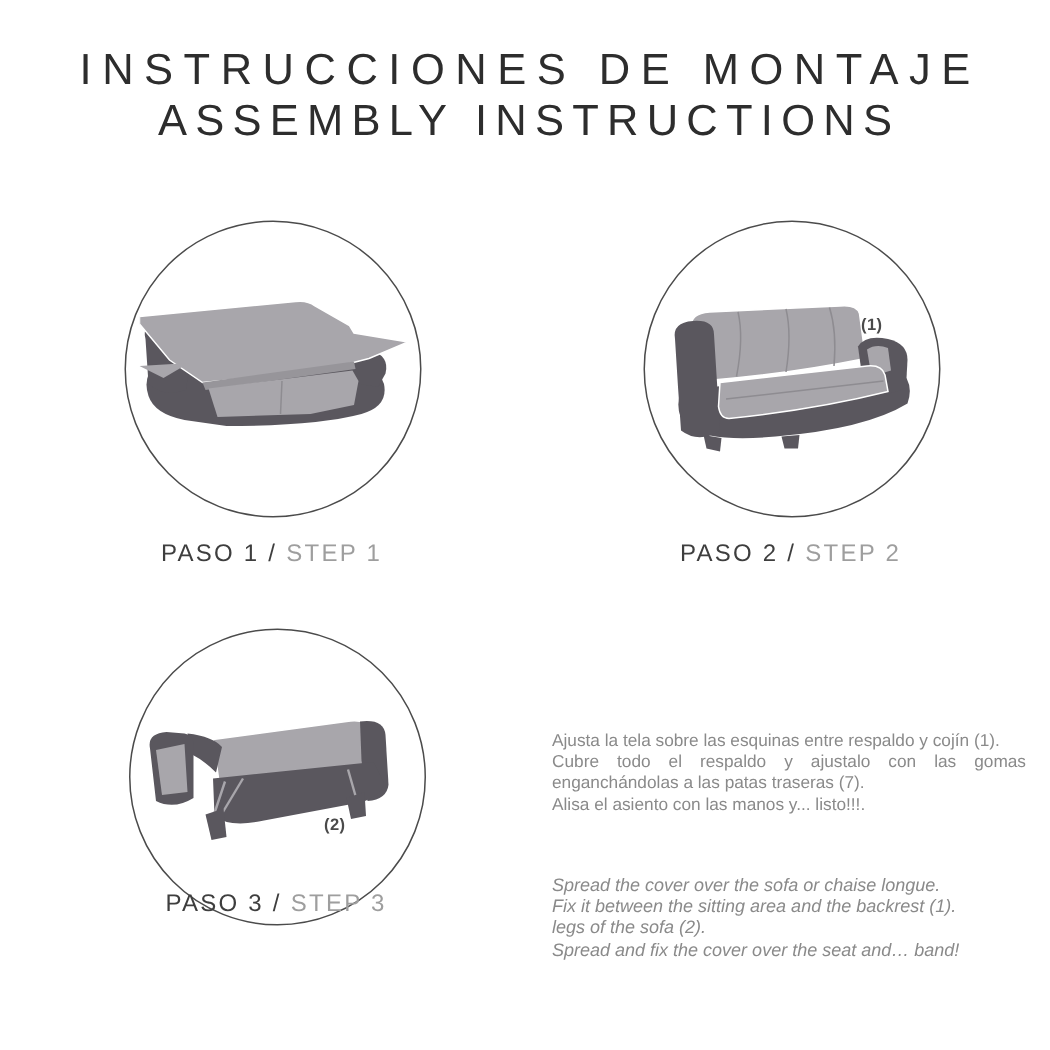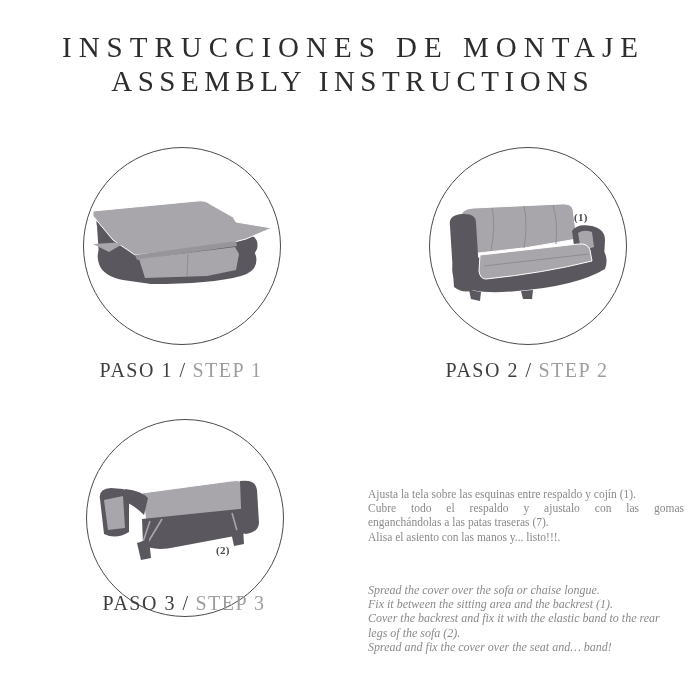--- a/index.html
+++ b/index.html
@@ -1,18 +1,18 @@
 <!DOCTYPE html>
 <html style="--title-dark: #2d2d2d; --label-dark: #3e3e3e; --label-gray: #9e9e9e; --text-gray: #8a8a8a; --circle-stroke: #4b4b4b; --sofa-dark: #5a575e; --cover-light: #a8a6ab; --cover-mid: #97959a; --seam: #8e8c91;"><head>
 <meta charset="utf-8">
 <style>
   html,body{margin:0;padding:0;background:#fff;}
   .page{
     position:relative;width:700px;height:700px;background:#ffffff;overflow:hidden;
-    font-family:Liberation Serif, serif;
+    font-family:Liberation Sans, sans-serif;
   }
   
   .title-line{position:absolute;left:0;right:0;text-align:center;color:var(--title-dark,#2d2d2d);
     font-weight:200;line-height:29px;white-space:nowrap;}
   .title-line.l1{top:33px;font-size:29px;letter-spacing:7px;text-indent:7px;}
   .title-line.l2{top:67px;font-size:29px;letter-spacing:5.5px;text-indent:5.5px;}
   
   .circle{position:absolute;width:196px;height:196px;border:1px solid var(--circle-stroke,#4b4b4b);
     border-radius:50%;background:#fff;}
   .c1{left:83px;top:147px;}
@@ -23,21 +23,21 @@
   .illus.s1{left:93px;top:194px;}
   .illus.s2{left:445px;top:203px;}
   .illus.s3{left:98px;top:477px;}
   .fill-dark{fill:var(--sofa-dark,#5a575e);}
   .fill-light{fill:var(--cover-light,#a8a6ab);}
   .fill-mid{fill:var(--cover-mid,#97959a);}
   .seam{stroke:var(--seam,#8e8c91);stroke-width:1;fill:none;}
   .strap{stroke:var(--cover-light,#a8a6ab);stroke-width:1.6;fill:none;}
   .sep{stroke:#ffffff;stroke-width:1;}
   
-  .step-label{position:absolute;width:196px;text-align:center;font-size:20px;letter-spacing:1.5px;
+  .step-label{position:absolute;width:196px;text-align:center;font-size:16px;letter-spacing:1.5px;
     white-space:nowrap;line-height:20px;}
   .step-label .es{color:var(--label-dark,#3e3e3e);}
   .step-label .en{color:var(--label-gray,#9e9e9e);margin-left:6px;}
   .lb1{left:83px;top:360px;}
   .lb2{left:429px;top:360px;}
   .lb3{left:86px;top:593px;}
   
   .annot{position:absolute;font-size:11px;font-weight:bold;color:#4a4a4a;letter-spacing:0.3px;}
   .a1{left:574px;top:211px;}
   .a2{left:216px;top:544px;}
@@ -114,18 +114,17 @@
   <div class="textblock tb-es">
     <div class="tline">Ajusta la tela sobre las esquinas entre respaldo y cojín (1).</div>
     <div class="tline justify">Cubre todo el respaldo y ajustalo con las gomas</div>
     <div class="tline">enganchándolas a las patas traseras (7).</div>
     <div class="tline">Alisa el asiento con las manos y... listo!!!.</div>
   </div>
 
   <div class="textblock tb-en">
     <div class="tline">Spread the cover over the sofa or chaise longue.</div>
     <div class="tline">Fix it between the sitting area and the backrest (1).</div>
-    <div class="tline">Cover the backrest and fix it with the elastic band to the rear</div>
     <div class="tline">legs of the sofa (2).</div>
     <div class="tline">Spread and fix the cover over the seat and… band!</div>
   </div>
 
 </div>
 
 </body></html>

